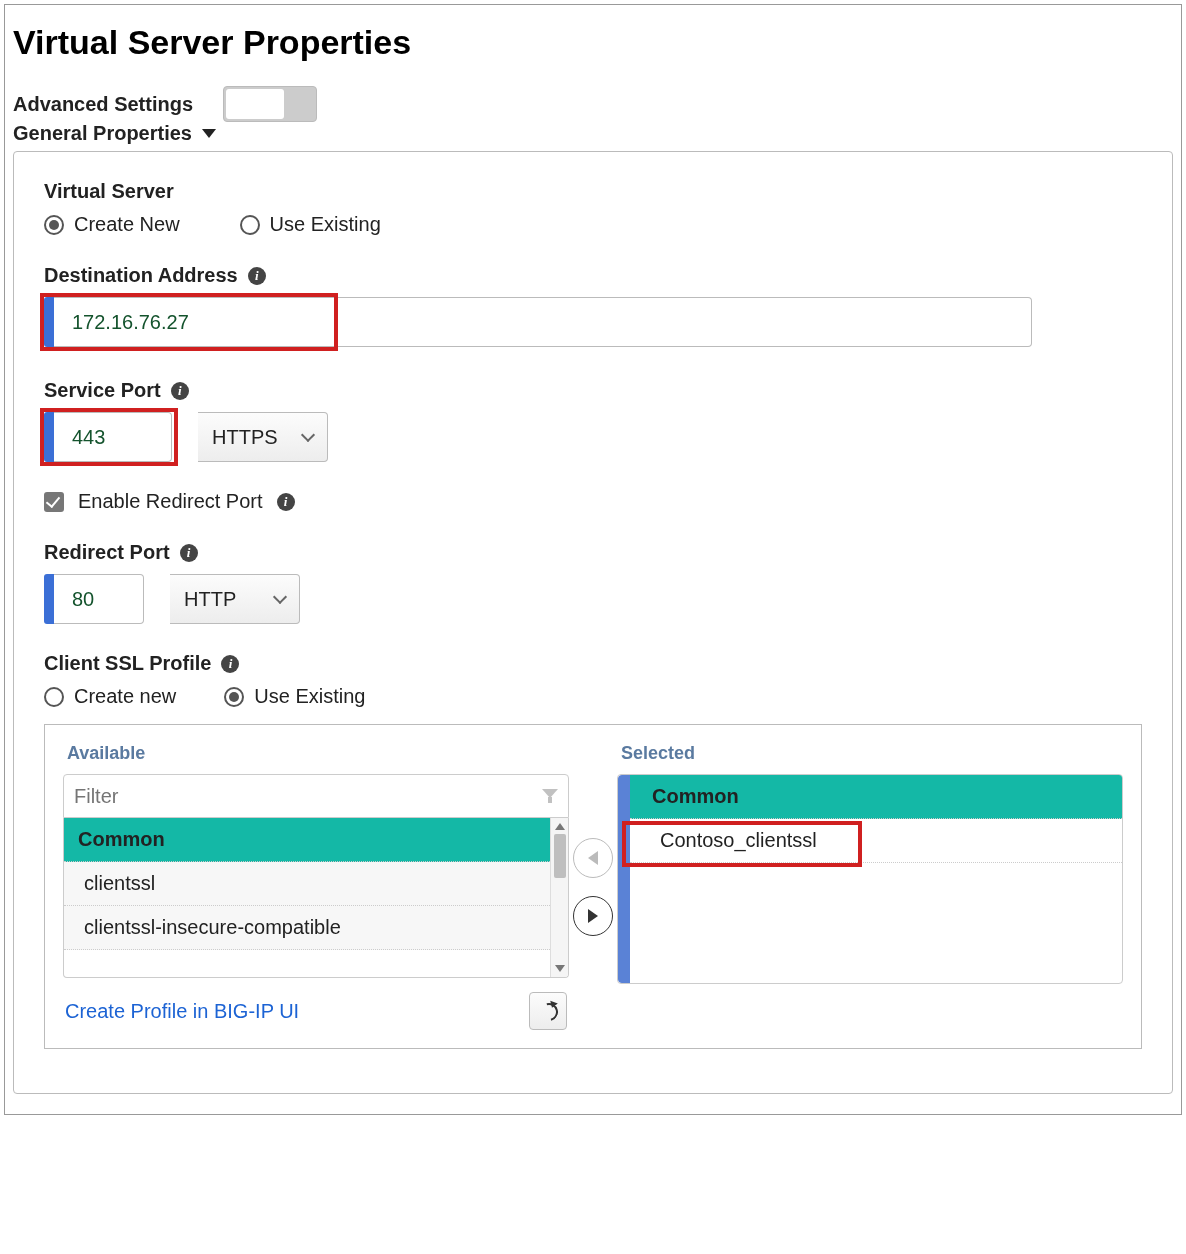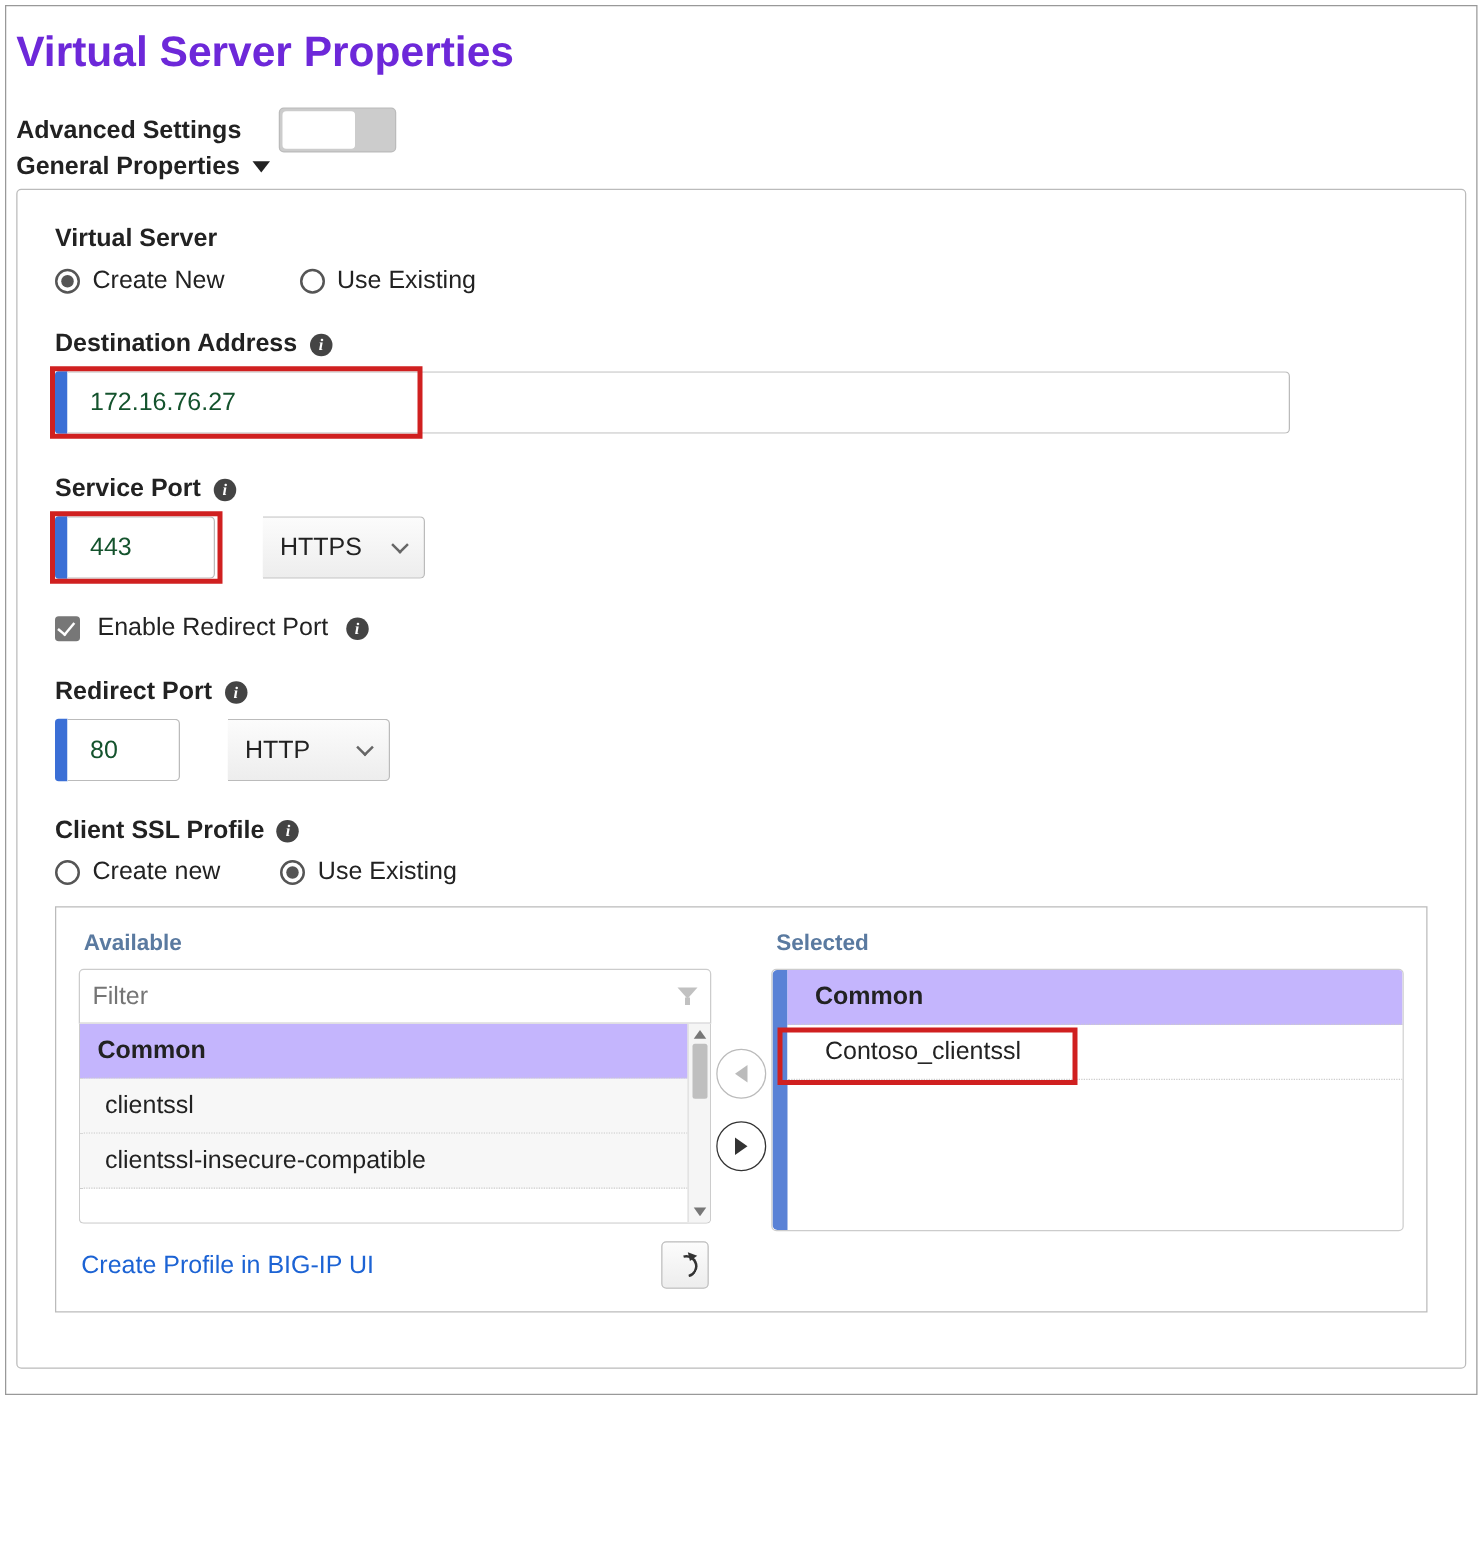--- a/index.html
+++ b/index.html
@@ -10,21 +10,21 @@
     padding: 4px;
     width: 1186px;
   }
   .outer-border {
     border: 1px solid #999;
     padding: 8px 8px 20px 8px;
   }
   h1.title {
     font-size: 34px;
     font-weight: 700;
-    color: #6d28d9;
+    color: #000000;
     margin: 10px 0 24px 0;
   }
   .adv-row {
     display: flex;
     align-items: center;
     gap: 30px;
   }
   .adv-row .lbl {
     font-size: 20px;
     font-weight: 700;
@@ -139,21 +139,21 @@
   .text-input.wide { width: 978px; }
   .text-input.narrow { width: 118px; }
   .red-outline {
     position: absolute;
     border: 4px solid #d02020;
     pointer-events: none;
   }
   .select-wrap {
     display: inline-flex;
     align-items: flex-end;
-    margin-left: 28px;
+    margin-left: 16px;
   }
   .select-box {
     height: 50px;
     width: 130px;
     border: 1px solid #bbb;
     border-left: none;
     border-radius: 0 4px 4px 0;
     background: linear-gradient(#fcfcfc,#ededed);
     display: flex;
     align-items: center;
@@ -261,21 +261,21 @@
   }
   .list-box .scroll {
     overflow-y: auto;
     height: 100%;
     flex:1;
   }
   .list-group-hdr {
     font-size: 20px;
     font-weight: 700;
     padding: 10px 14px;
-    background: #c4b5fd;
+    background: #14b8a6;
     border-bottom: 1px dotted #ccc;
   }
   .list-item {
     font-size: 20px;
     padding: 10px 20px;
     background: #f7f7f7;
     border-bottom: 1px dotted #ccc;
     cursor: pointer;
   }
   .scrollbar-fake {

